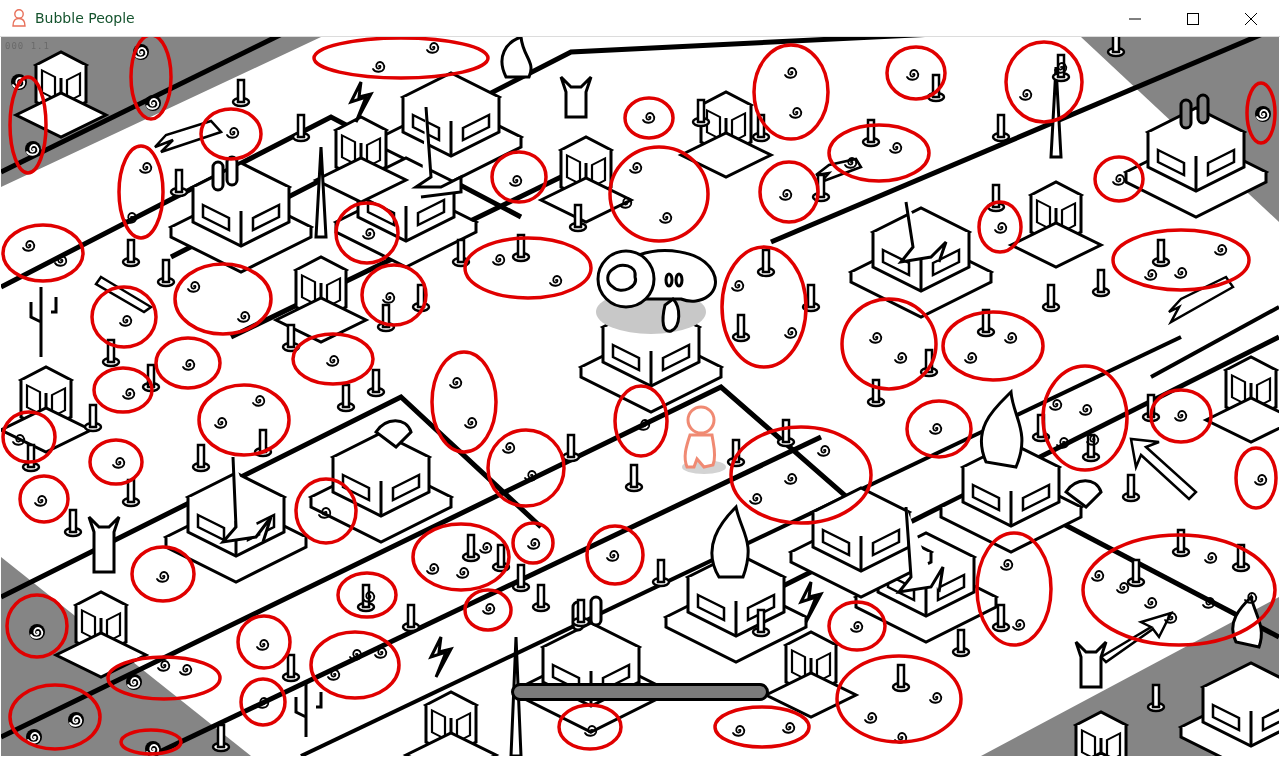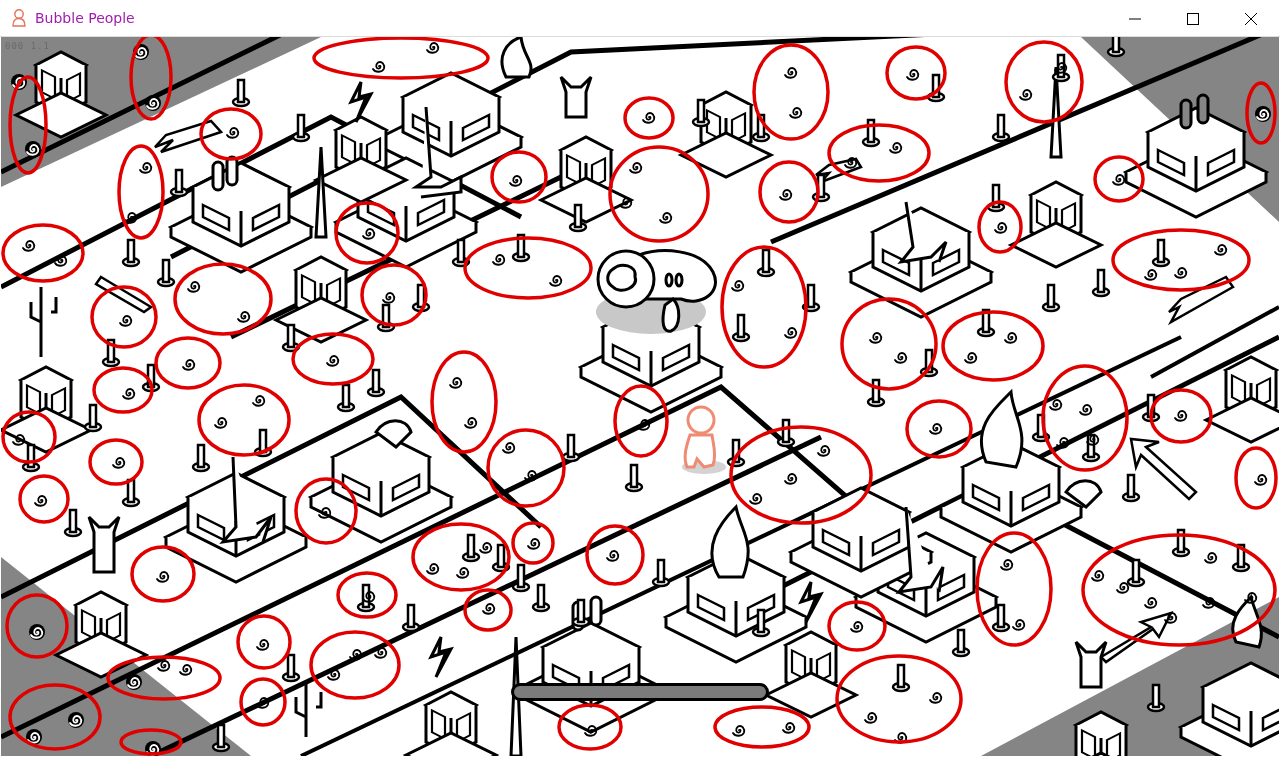--- a/index.html
+++ b/index.html
@@ -1,19 +1,19 @@
 <!DOCTYPE html>
 <html><head>
 <meta charset="utf-8">
 <style>
   html,body{margin:0;padding:0;background:#fff;}
   body{width:1280px;height:757px;overflow:hidden;position:relative;font-family:"DejaVu Sans",sans-serif;}
   .titlebar{position:absolute;left:0;top:0;width:1280px;height:37px;background:#fff;border-bottom:1px solid #dcdcdc;display:flex;align-items:center;box-sizing:border-box;}
   .app-icon{width:20px;height:20px;margin-left:9px;margin-right:6px;}
-  .title{font-size:14px;color:#a21caf;font-family:"DejaVu Sans",sans-serif;}
+  .title{font-size:14px;color:#14532d;font-family:"DejaVu Sans",sans-serif;}
   .win-ctrls{position:absolute;right:0;top:0;height:37px;display:flex;}
   .win-btn{width:58px;height:37px;display:flex;align-items:center;justify-content:center;cursor:pointer;}
   .win-btn svg{width:12px;height:12px;}
   .game{position:absolute;left:1px;top:37px;width:1278px;height:719px;overflow:hidden;background:#fff;}
   .game svg.scene{position:absolute;left:0;top:0;width:1278px;height:719px;}
   .build-tag{position:absolute;left:4px;top:4px;font-size:9px;color:#6a6a6a;font-family:"DejaVu Sans Mono",monospace;letter-spacing:1px;}
   .progress{position:absolute;left:510px;top:646px;width:258px;height:18px;background:#7b7b7b;border:3px solid #000;border-radius:10px;box-sizing:border-box;}
   .progress-fill{height:100%;background:#9a9a9a;border-radius:7px;}
 </style>
 </head>

